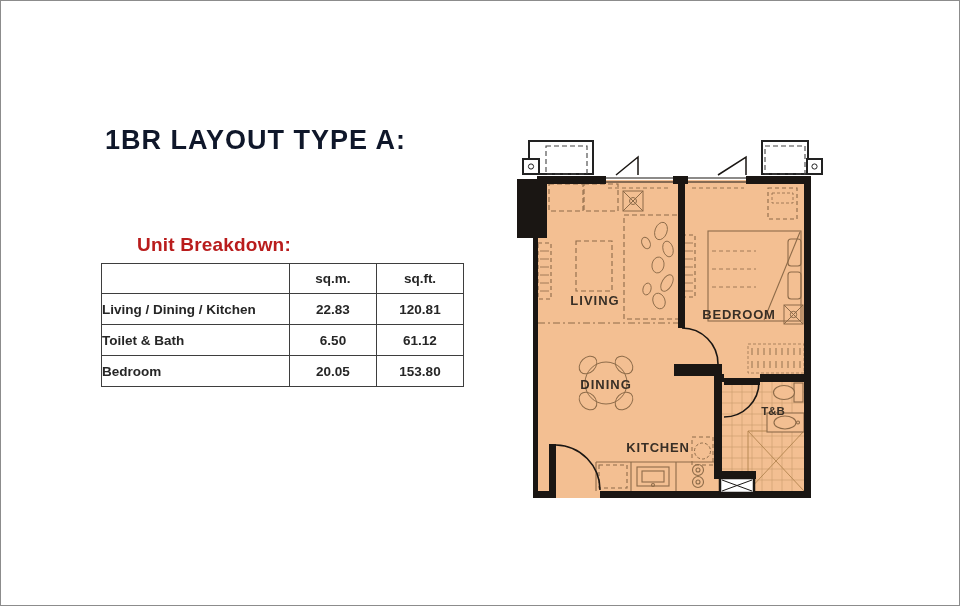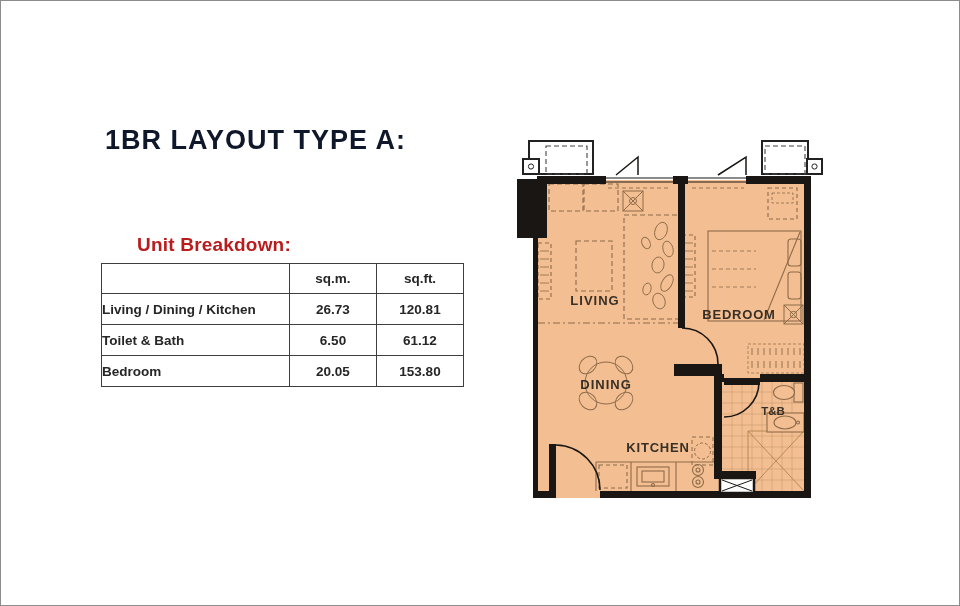--- a/index.html
+++ b/index.html
@@ -28,21 +28,21 @@
     <thead>
       <tr>
         <td class="lbl"></td>
         <th class="num">sq.m.</th>
         <th class="num">sq.ft.</th>
       </tr>
     </thead>
     <tbody>
       <tr>
         <td class="lbl">Living / Dining / Kitchen</td>
-        <td class="num">26.73</td>
+        <td class="num">22.83</td>
         <td class="num">120.81</td>
       </tr>
       <tr>
         <td class="lbl">Toilet &amp; Bath</td>
         <td class="num">6.50</td>
         <td class="num">61.12</td>
       </tr>
       <tr>
         <td class="lbl">Bedroom</td>
         <td class="num">20.05</td>

